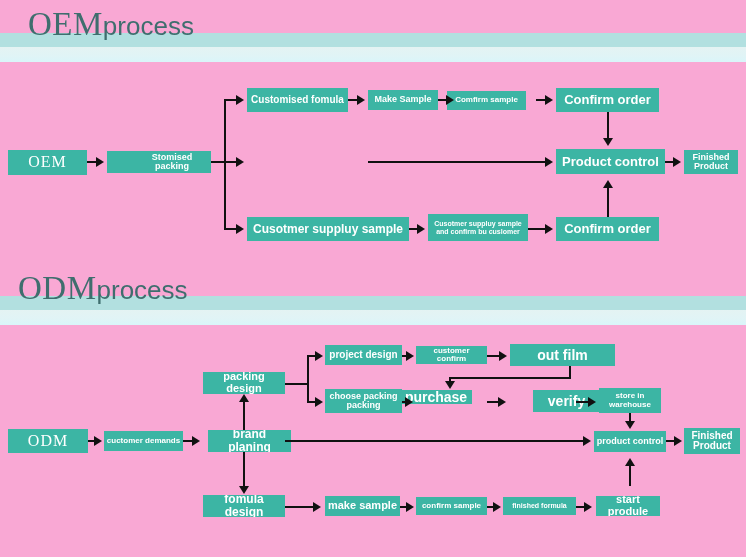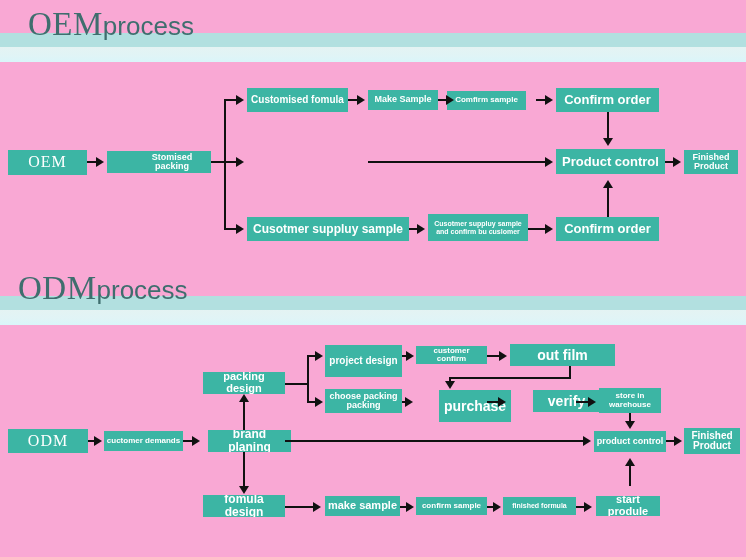--- a/index.html
+++ b/index.html
@@ -203,32 +203,32 @@
   </div>
 
   <div class="box serifbox" style="left:8px;   top:429px; width:80px;  height:24px;">ODM</div>
 
   <div class="box s8" style="left:104px; top:431px; width:79px;  height:20px;">cuctomer demands</div>
 
   <div class="box s12" style="left:208px; top:430px; width:83px;  height:22px;">brand planing</div>
 
   <div class="box s11" style="left:203px; top:372px; width:82px;  height:22px;">packing design</div>
 
-  <div class="box s10" style="left:325px; top:345px; width:77px;  height:32px;">project design</div>
+  <div class="box s10" style="left:325px; top:345px; width:77px;  height:20px;">project design</div>
 
   <div class="box s8" style="left:416px; top:346px; width:71px;  height:18px;">customer confirm</div>
 
   <div class="box s14" style="left:510px; top:344px; width:105px; height:22px;">out film</div>
 
   <div class="box s9" style="left:325px; top:389px; width:77px;  height:24px; flex-direction:column;">
     <span>choose packing</span>
     <span>packing</span>
   </div>
 
-  <div class="box s14" style="left:439px; top:390px; width:72px;  height:32px;">purchase</div>
+  <div class="box s14" style="left:400px; top:390px; width:72px;  height:14px;">purchase</div>
 
   <div class="box s14" style="left:509px; top:390px; width:67px;  height:22px;margin-left:24px;">verify</div>
 
   <div class="box s8" style="left:599px; top:388px; width:62px;  height:25px; flex-direction:column;">
     <span>store in</span>
     <span>warehouse</span>
   </div>
 
   <div class="box s9" style="left:594px; top:431px; width:72px;  height:21px;">product control</div>
 

